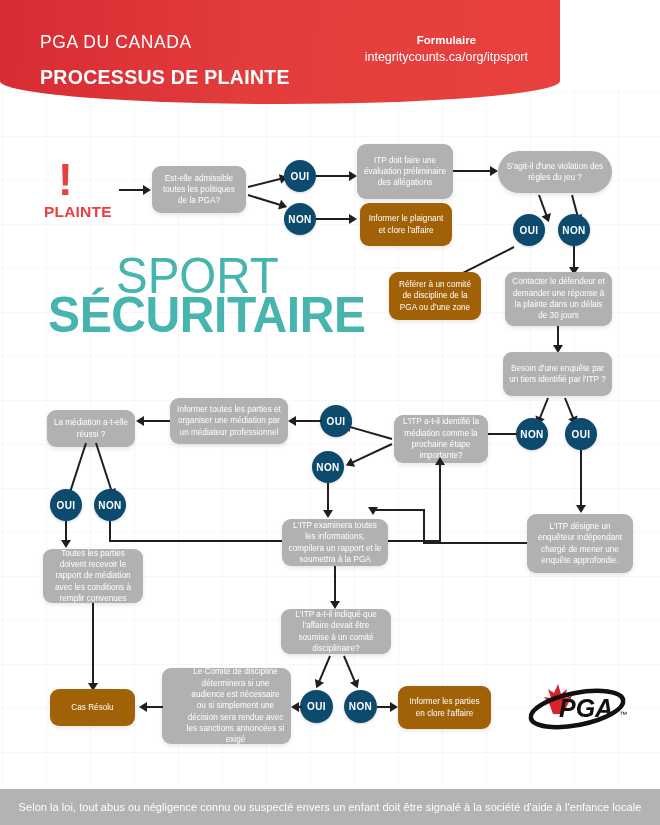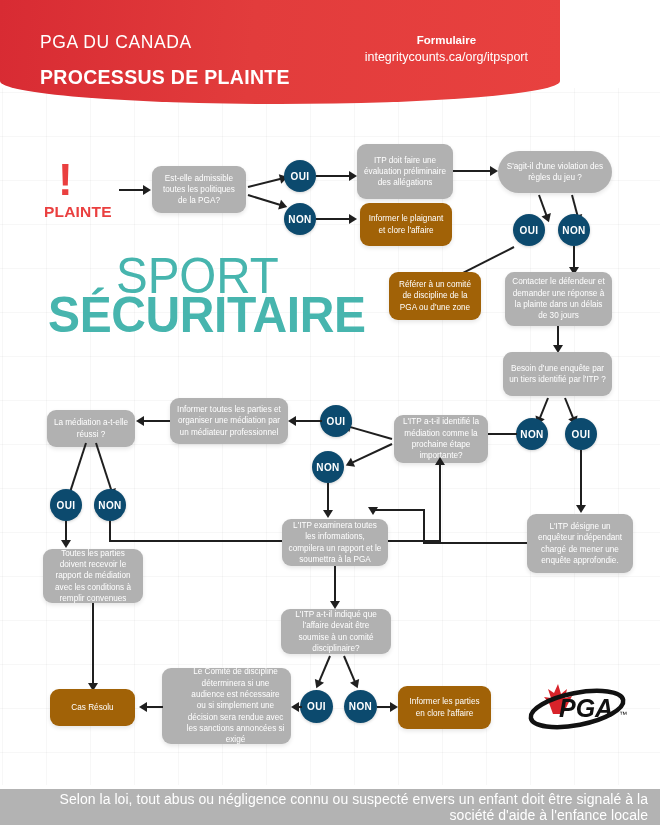--- a/index.html
+++ b/index.html
@@ -51,21 +51,21 @@
   .header-url { font-size: 12.5px; font-weight: 400; line-height: 17px; margin-top: 1px; }
 
   
   .footer {
     position: absolute; left: 0; bottom: 0;
     width: 660px; height: 36px;
     background: #b3b3b3;
     display: flex; align-items: center; justify-content: center;
   }
   .footer-text {
-    color: #ffffff; font-size: 14px; letter-spacing: .05px; text-align: right;
+    color: #ffffff; font-size: 11px; letter-spacing: .05px; text-align: right;
     padding: 0 12px;
   }
 
   
   .wordmark { position: absolute; color: #47b5ae; line-height: .86; }
   .wm-sport {
     left: 116px; top: 255px;
     font-size: 50px; font-weight: 400; letter-spacing: 0px;
     transform: scaleX(.95);
     transform-origin: left top;

